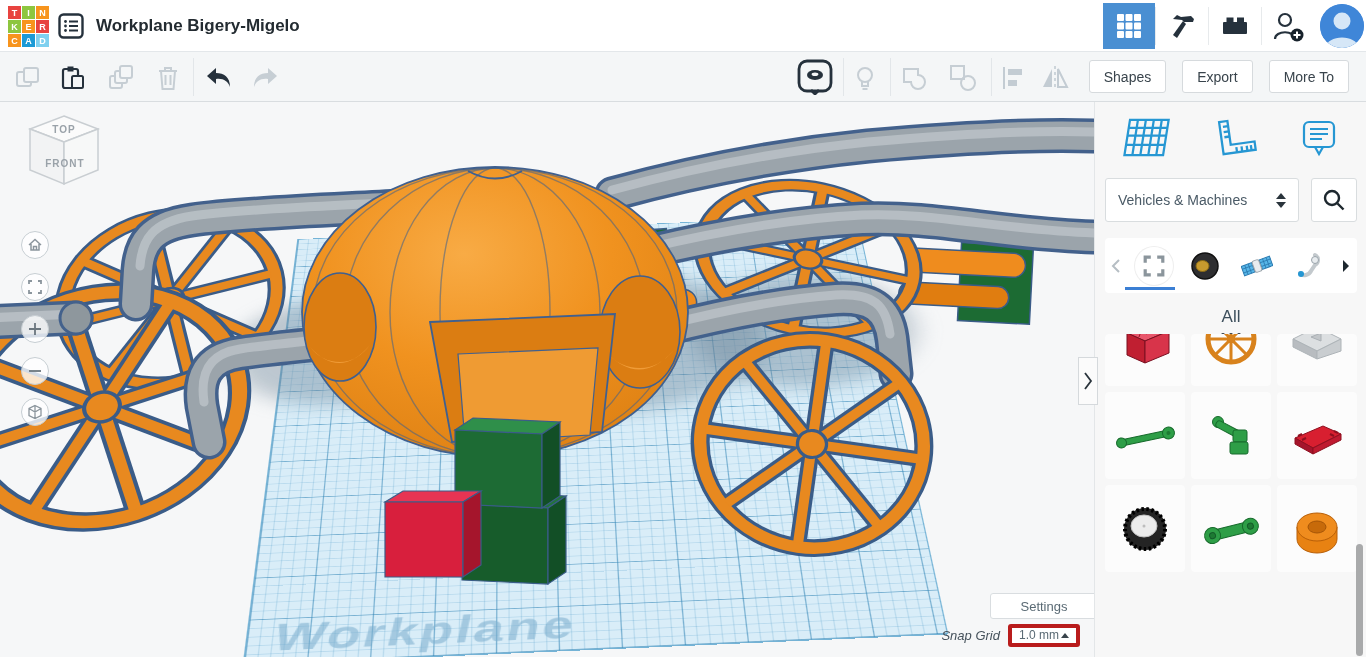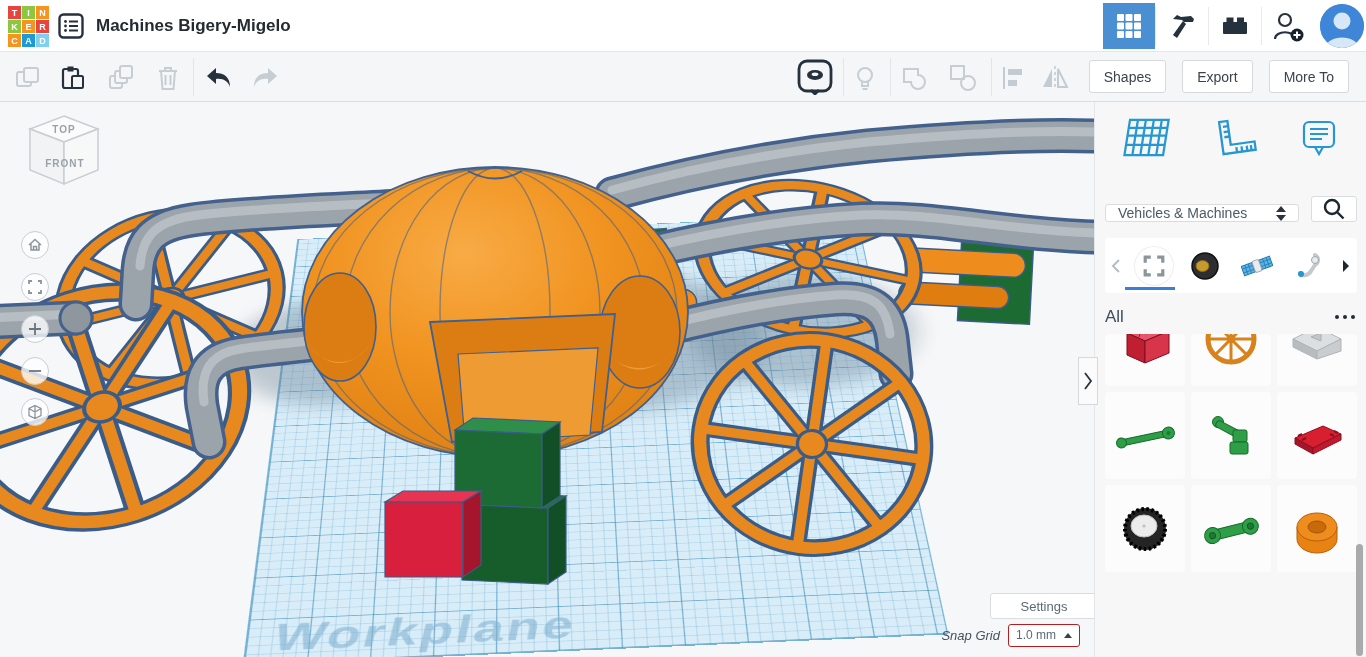--- a/index.html
+++ b/index.html
@@ -55,48 +55,48 @@
   .viewcube { position:absolute; left:24px; top:8px; }
   .nav-btn { position:absolute; left:21px; width:28px; height:28px; border-radius:50%;
     background:rgba(255,255,255,.78); border:1px solid #c6cdd2; display:flex;
     align-items:center; justify-content:center; color:#8b959d; }
   .settings-btn { position:absolute; left:990px; top:491px; width:108px; height:26px;
     background:#fff; border:1px solid #d9dde0; border-radius:3px; font-size:13px;
     color:#5a6a74; display:flex; align-items:center; justify-content:center; }
   .snap-row { position:absolute; left:930px; top:521px; width:150px; height:24px;
     display:flex; align-items:center; justify-content:flex-end; gap:8px; }
   .snap-label { font-size:13px; color:#46525c;font-style:italic; }
-  .snap-select { width:72px; height:23px; background:#fff; border:1px solid #b91c1c;
+  .snap-select { width:72px; height:23px; background:#fff; border:4px solid #b91c1c;
     border-radius:3px; font-size:12px; color:#5a6a74; display:flex; align-items:center;
     justify-content:space-between; padding:0 7px; }
   .tri-up { width:0; height:0; border-left:4px solid transparent; border-right:4px solid transparent;
     border-bottom:5px solid #39434b; }
 
   
   .panel { position:absolute; left:1094px; top:102px; width:272px; height:555px;
     background:#f7f7f7; border-left:1px solid #e3e6e8; }
   .panel-tools { position:absolute; left:0; top:8px; width:272px; height:60px;
     display:flex; justify-content:space-around; align-items:center; padding:0 8px; }
-  .dd-row { position:absolute; left:10px; top:76px; width:252px; height:44px; display:flex; gap:12px;align-items:flex-end; }
+  .dd-row { position:absolute; left:10px; top:76px; width:252px; height:44px; display:flex; gap:12px; }
   .dropdown { flex:1; background:#fff; border:1px solid #d9dddf; border-radius:3px;
     display:flex; align-items:center; justify-content:space-between; padding:0 12px;
     font-size:14px; color:#4a5a66; }
   .dd-arrows { display:flex; flex-direction:column; gap:3px; }
   .dd-arrows i { width:0; height:0; border-left:5px solid transparent; border-right:5px solid transparent; display:block; }
   .dd-arrows .up { border-bottom:6px solid #2a343c; }
   .dd-arrows .dn { border-top:6px solid #2a343c; }
   .search-btn { width:46px; background:#fff; border:1px solid #d9dddf; border-radius:3px;
     display:flex; align-items:center; justify-content:center; }
   .carousel { position:absolute; left:10px; top:136px; width:252px; height:55px; background:#fff;
     border-radius:4px; display:flex; align-items:center; justify-content:space-between; padding:0 6px; }
   .car-item { width:38px; height:38px; display:flex; align-items:center; justify-content:center; }
   .car-item.sel { background:#fff; border-radius:50%; box-shadow:0 0 0 1px #eee; }
   .car-underline { position:absolute; left:20px; top:49px; width:50px; height:3px; background:#3b7fd4; }
   .all-row { position:absolute; left:10px; top:205px; width:252px; display:flex;
-    justify-content:space-between; align-items:center; }
+    justify-content:space-between; align-items:center;flex-direction:column; }
   .all-label { font-size:17px; color:#3d4f5c; }
   .dots { display:flex; gap:4px; padding:6px 2px; }
   .dots i { width:4px; height:4px; border-radius:50%; background:#222c34; }
   .shape-grid { position:absolute; left:10px; top:232px; width:252px;
     display:grid; grid-template-columns:repeat(3,80px); gap:6px; }
   .shape-card { width:80px; height:87px; background:#fcfcfc; border-radius:4px;
     display:flex; align-items:center; justify-content:center; overflow:hidden; }
   .shape-card.clip { height:52px; }
   .shape-card.clip svg { margin-top:-34px; }
   .more-btn { position:absolute; left:76px; top:505px; width:120px; height:38px;
@@ -124,21 +124,21 @@
   </div>
   <div class="menu-btn">
     <svg width="28" height="28" viewBox="0 0 28 28">
       <rect x="2.5" y="2.5" width="23" height="23" rx="4" fill="none" stroke="#25313c" stroke-width="2.4"></rect>
       <circle cx="8.5" cy="9.5" r="1.4" fill="#25313c"></circle>
         <circle cx="8.5" cy="14" r="1.4" fill="#25313c"></circle>
         <circle cx="8.5" cy="18.5" r="1.4" fill="#25313c"></circle>
       <path d="M12 9.5H21 M12 14H21 M12 18.5H21" stroke="#25313c" stroke-width="2"></path>
     </svg>
   </div>
-  <div class="doc-title">Machines Bigery-Migelo</div>
+  <div class="doc-title">Workplane Bigery-Migelo</div>
 
   <div class="hdr-right">
     <div class="hdr-tile active">
       <svg width="28" height="28" viewBox="0 0 28 28">
         <g fill="#fff">
             <rect x="2" y="2" width="7" height="7" rx="1"></rect>
             <rect x="10.5" y="2" width="7" height="7" rx="1"></rect>
             <rect x="19" y="2" width="7" height="7" rx="1"></rect>
         <rect x="2" y="10.5" width="7" height="7" rx="1"></rect>
             <rect x="10.5" y="10.5" width="7" height="7" rx="1"></rect>

